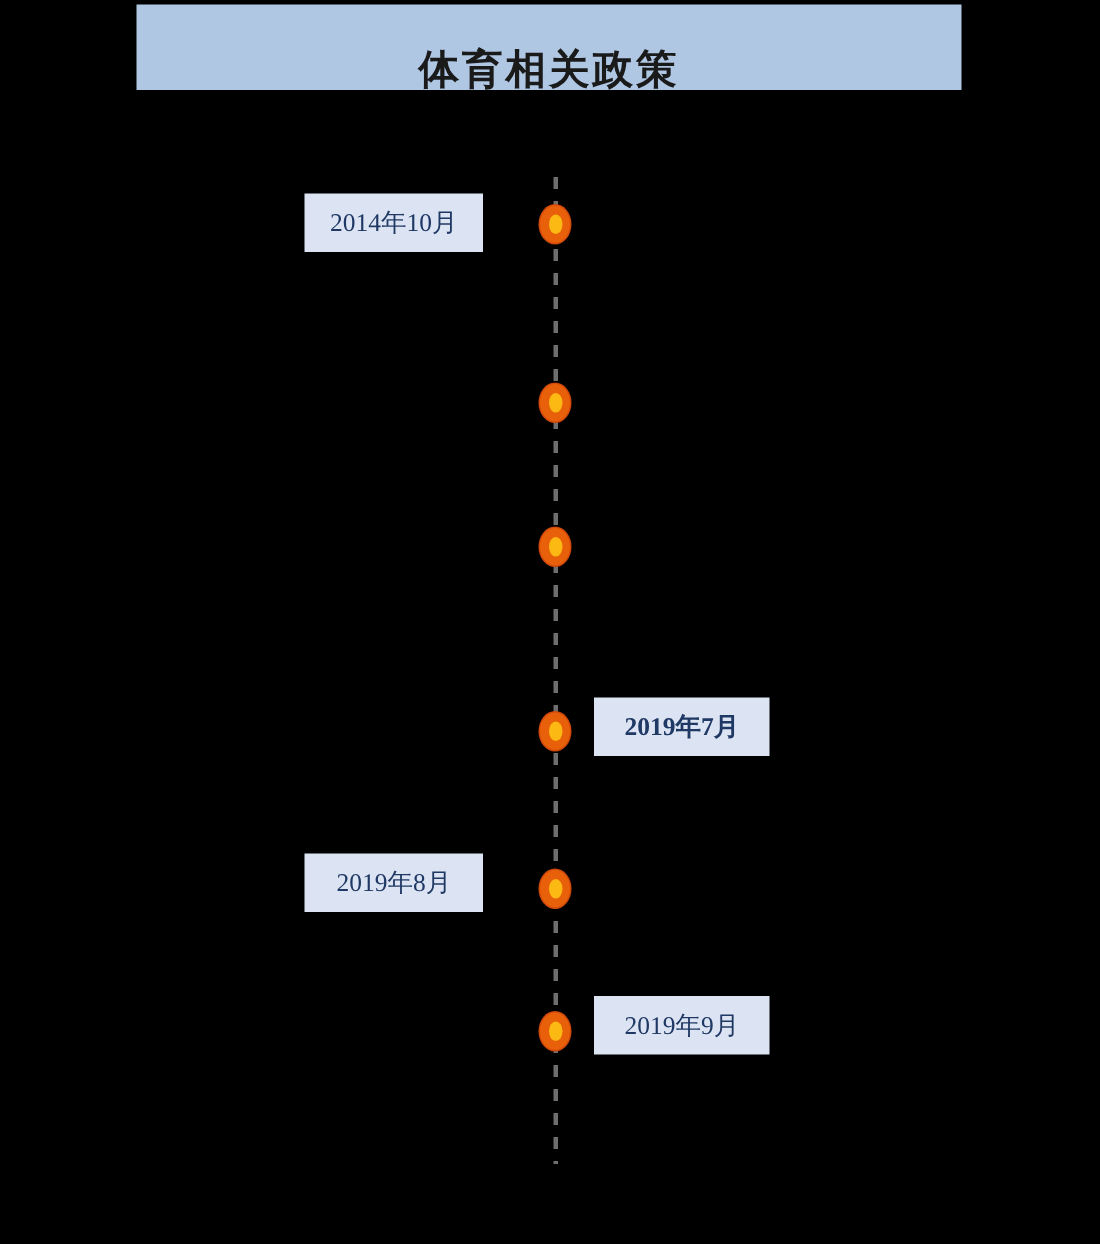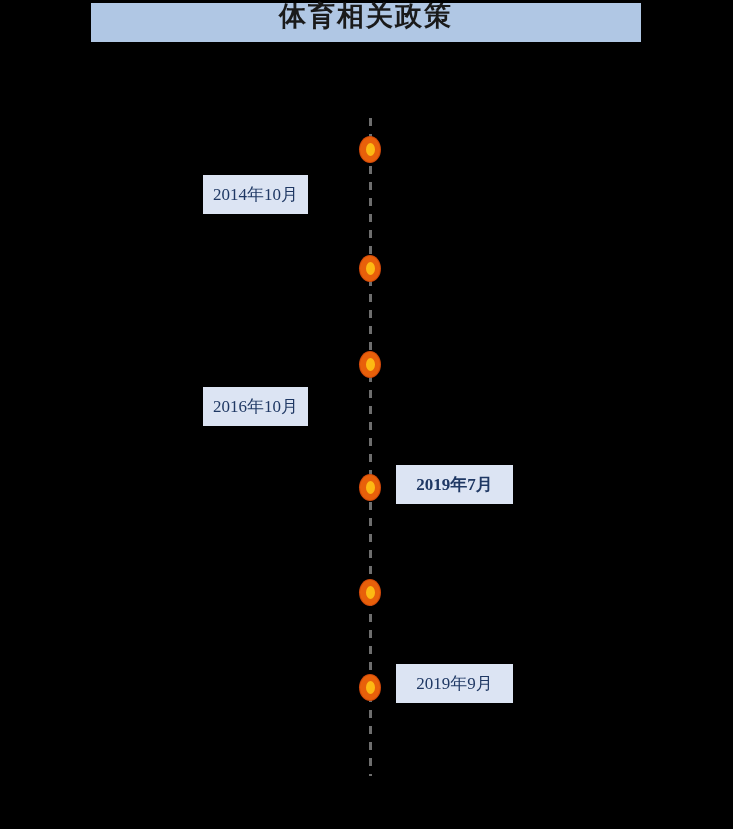--- a/index.html
+++ b/index.html
@@ -22,24 +22,24 @@
     width: 733px;
     height: 829px;
   }
 
   
   .title-banner {
     position: absolute;
     left: 91px;
     top: 3px;
     width: 550px;
-    height: 39px;
+    height: 57px;
     background: #B0C7E4;
     display: flex;
-    align-items: flex-start;
+    align-items: flex-end;
     justify-content: center;
     box-sizing: border-box;
   }
   .title-text {
     font-family: "Liberation Serif", "DejaVu Serif", serif;
     font-size: 27px;
     font-weight: bold;
     color: #1A1A1A;
     letter-spacing: 2px;
     line-height: 1;
@@ -90,21 +90,21 @@
   
   .date-box {
     position: absolute;
     height: 39px;
     background: #DCE4F3;
     display: flex;
     align-items: center;
     justify-content: center;
     box-sizing: border-box;
   }
-  .date-box.left  { width: 105px; left: 203px; margin-top: 46px; }
+  .date-box.left  { width: 119px; left: 203px; }
   .date-box.right { width: 117px; left: 396px; }
   .date-text {
     font-family: "Liberation Serif", "DejaVu Serif", serif;
     font-size: 17px;
     color: #1F3864;
     white-space: nowrap;
     line-height: 1;
   }
 </style>
 </head>
@@ -122,34 +122,34 @@
     <span class="date-text">2014年10月</span>
   </div>
   <div class="marker" style="top:149px;">
     <span class="marker-core"></span>
   </div>
 
   <div class="marker" style="top:268px;">
     <span class="marker-core"></span>
   </div>
 
-  <div class="date-box left" style="top:341px;">
-    <span class="date-text">2016年10月</span>
-  </div>
   <div class="marker" style="top:364px;">
     <span class="marker-core"></span>
   </div>
 
   <div class="date-box right" style="top:465px;font-weight:bold;">
     <span class="date-text">2019年7月</span>
   </div>
   <div class="marker" style="top:487px;">
     <span class="marker-core"></span>
   </div>
 
+  <div class="date-box left" style="top:569px;">
+    <span class="date-text">2019年8月</span>
+  </div>
   <div class="marker" style="top:592px;">
     <span class="marker-core"></span>
   </div>
 
   <div class="date-box right" style="top:664px;">
     <span class="date-text">2019年9月</span>
   </div>
   <div class="marker" style="top:687px;">
     <span class="marker-core"></span>
   </div>

